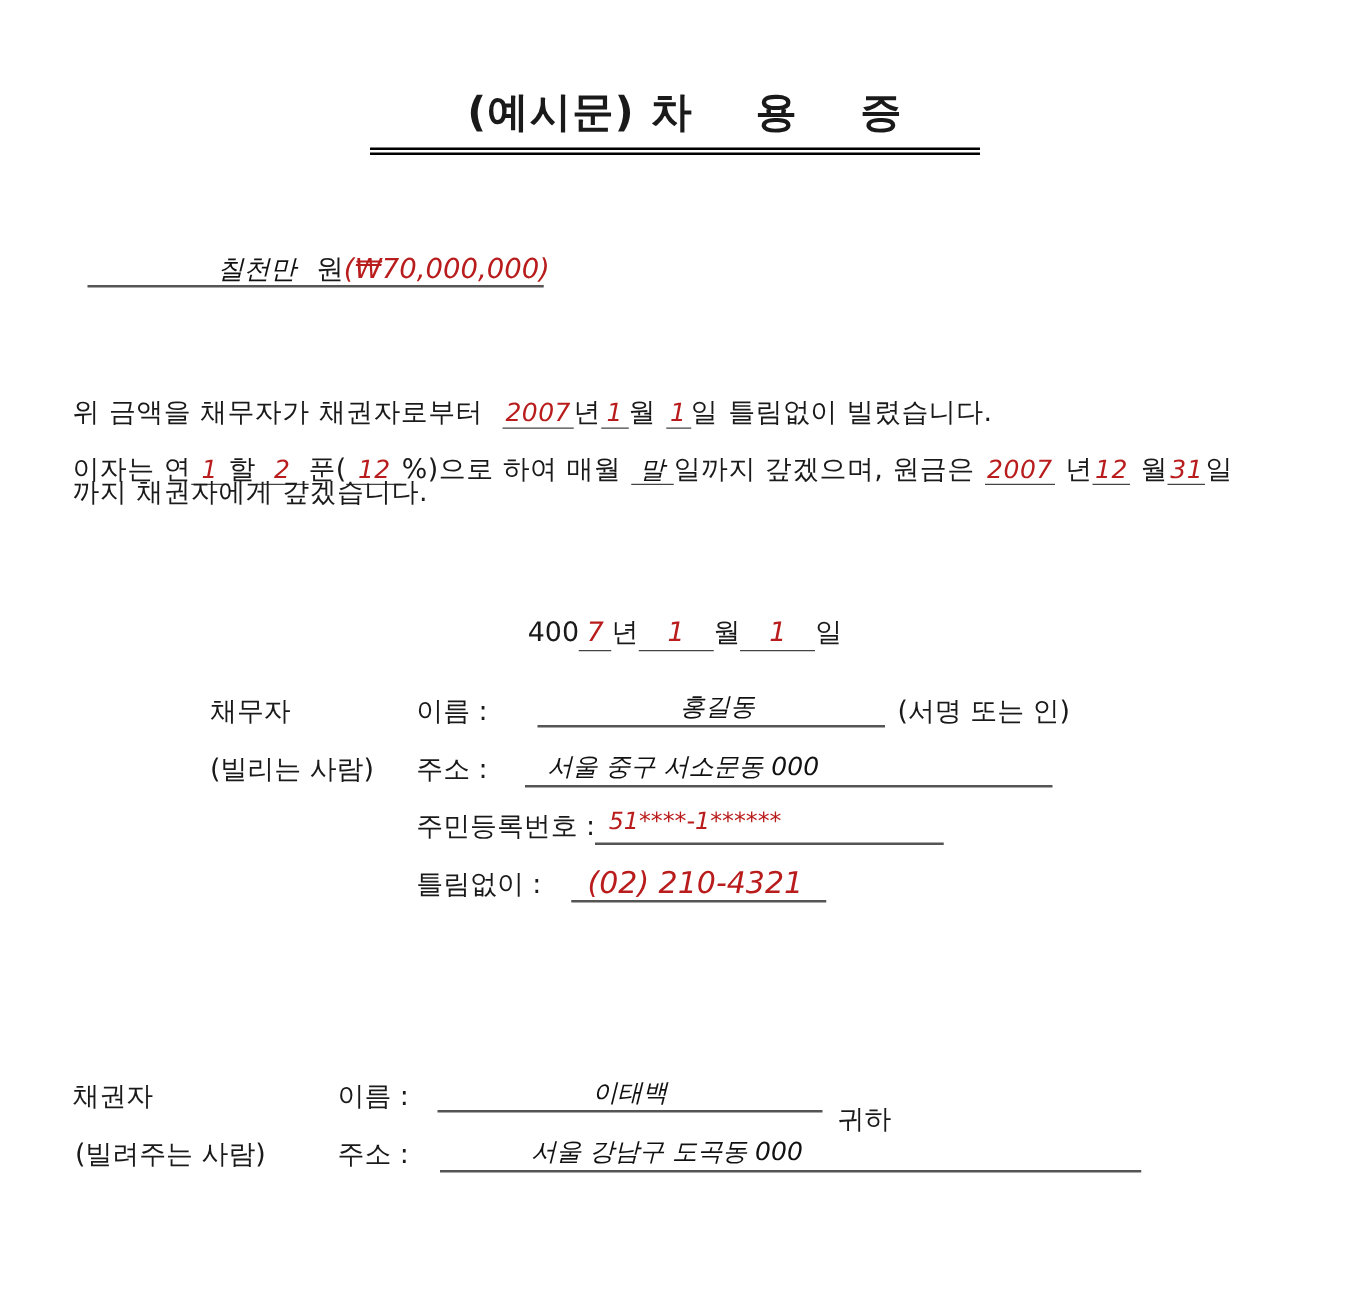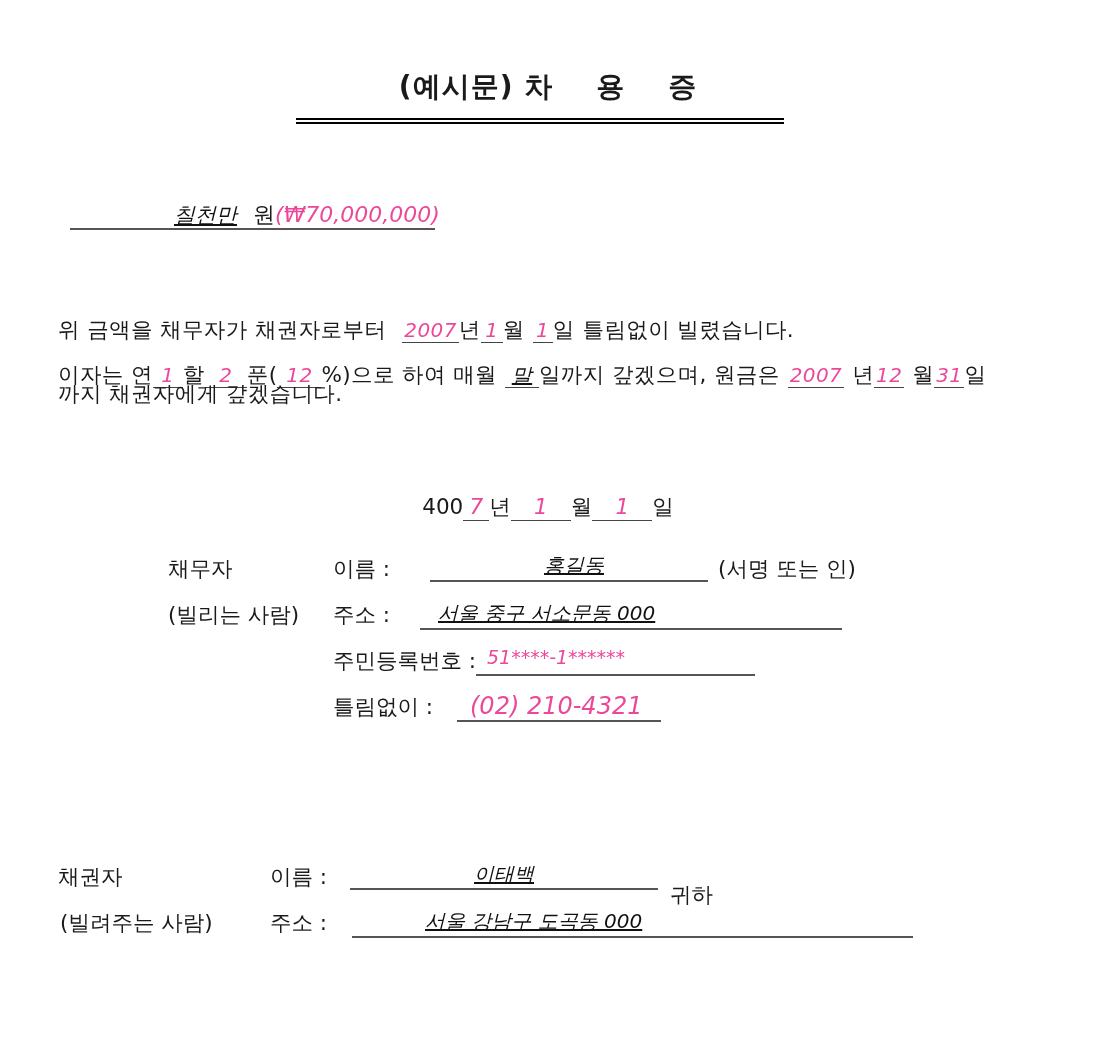--- a/index.html
+++ b/index.html
@@ -19,21 +19,21 @@
 
   
   .abs { position: absolute; white-space: nowrap; }
 
   
   #doc-title {
     left: 0;
     right: 0;
     top: 68px;
     text-align: center;
-    font-size: 28px;
+    font-size: 33px;
     font-weight: bold;
     letter-spacing: 1px;
     white-space: pre;
   }
   #title-rule-wrap {
     position: absolute;
     top: 118px;
     left: 296px;
     width: 488px;
   }
@@ -45,28 +45,27 @@
     height: 2px;
     background: #000;
     margin-top: 2px;
   }
 
   
   .fill {
     font-family: "DejaVu Sans", "Liberation Sans", sans-serif;
     font-style: italic;
     font-weight: 500;
-    color: #ec4899;
+    color: #b91c1c;
   }
   .hand {
     font-family: "DejaVu Sans", "Liberation Sans", sans-serif;
     font-style: italic;
     font-weight: 500;
     color: #111;
-    text-decoration: underline;
   }
   .ul {
     border-bottom: 1.6px solid #444;
     display: inline-block;
     text-align: center;
     line-height: 1.05;
     padding: 0 2px 1px 2px;
     margin-top: 31px;
   }
   .rule {

